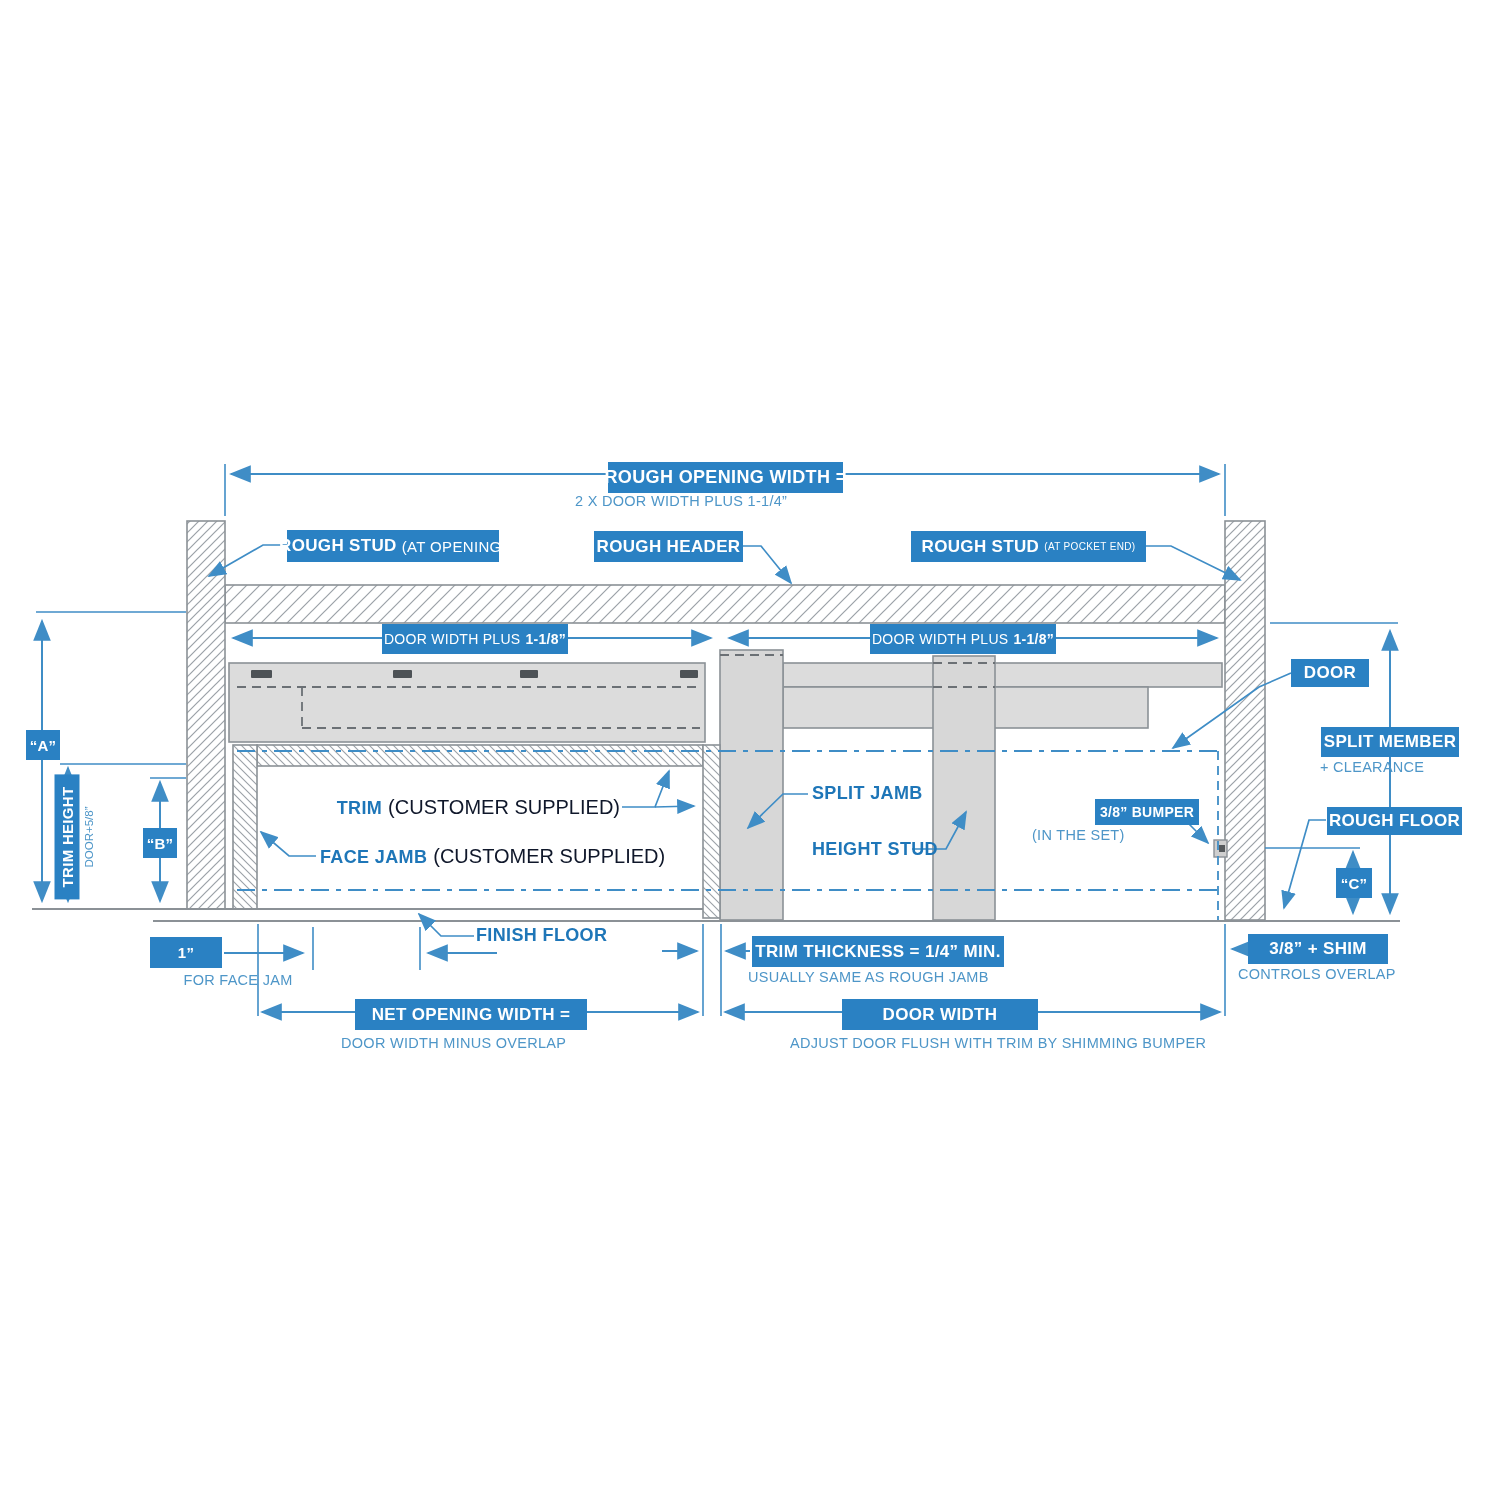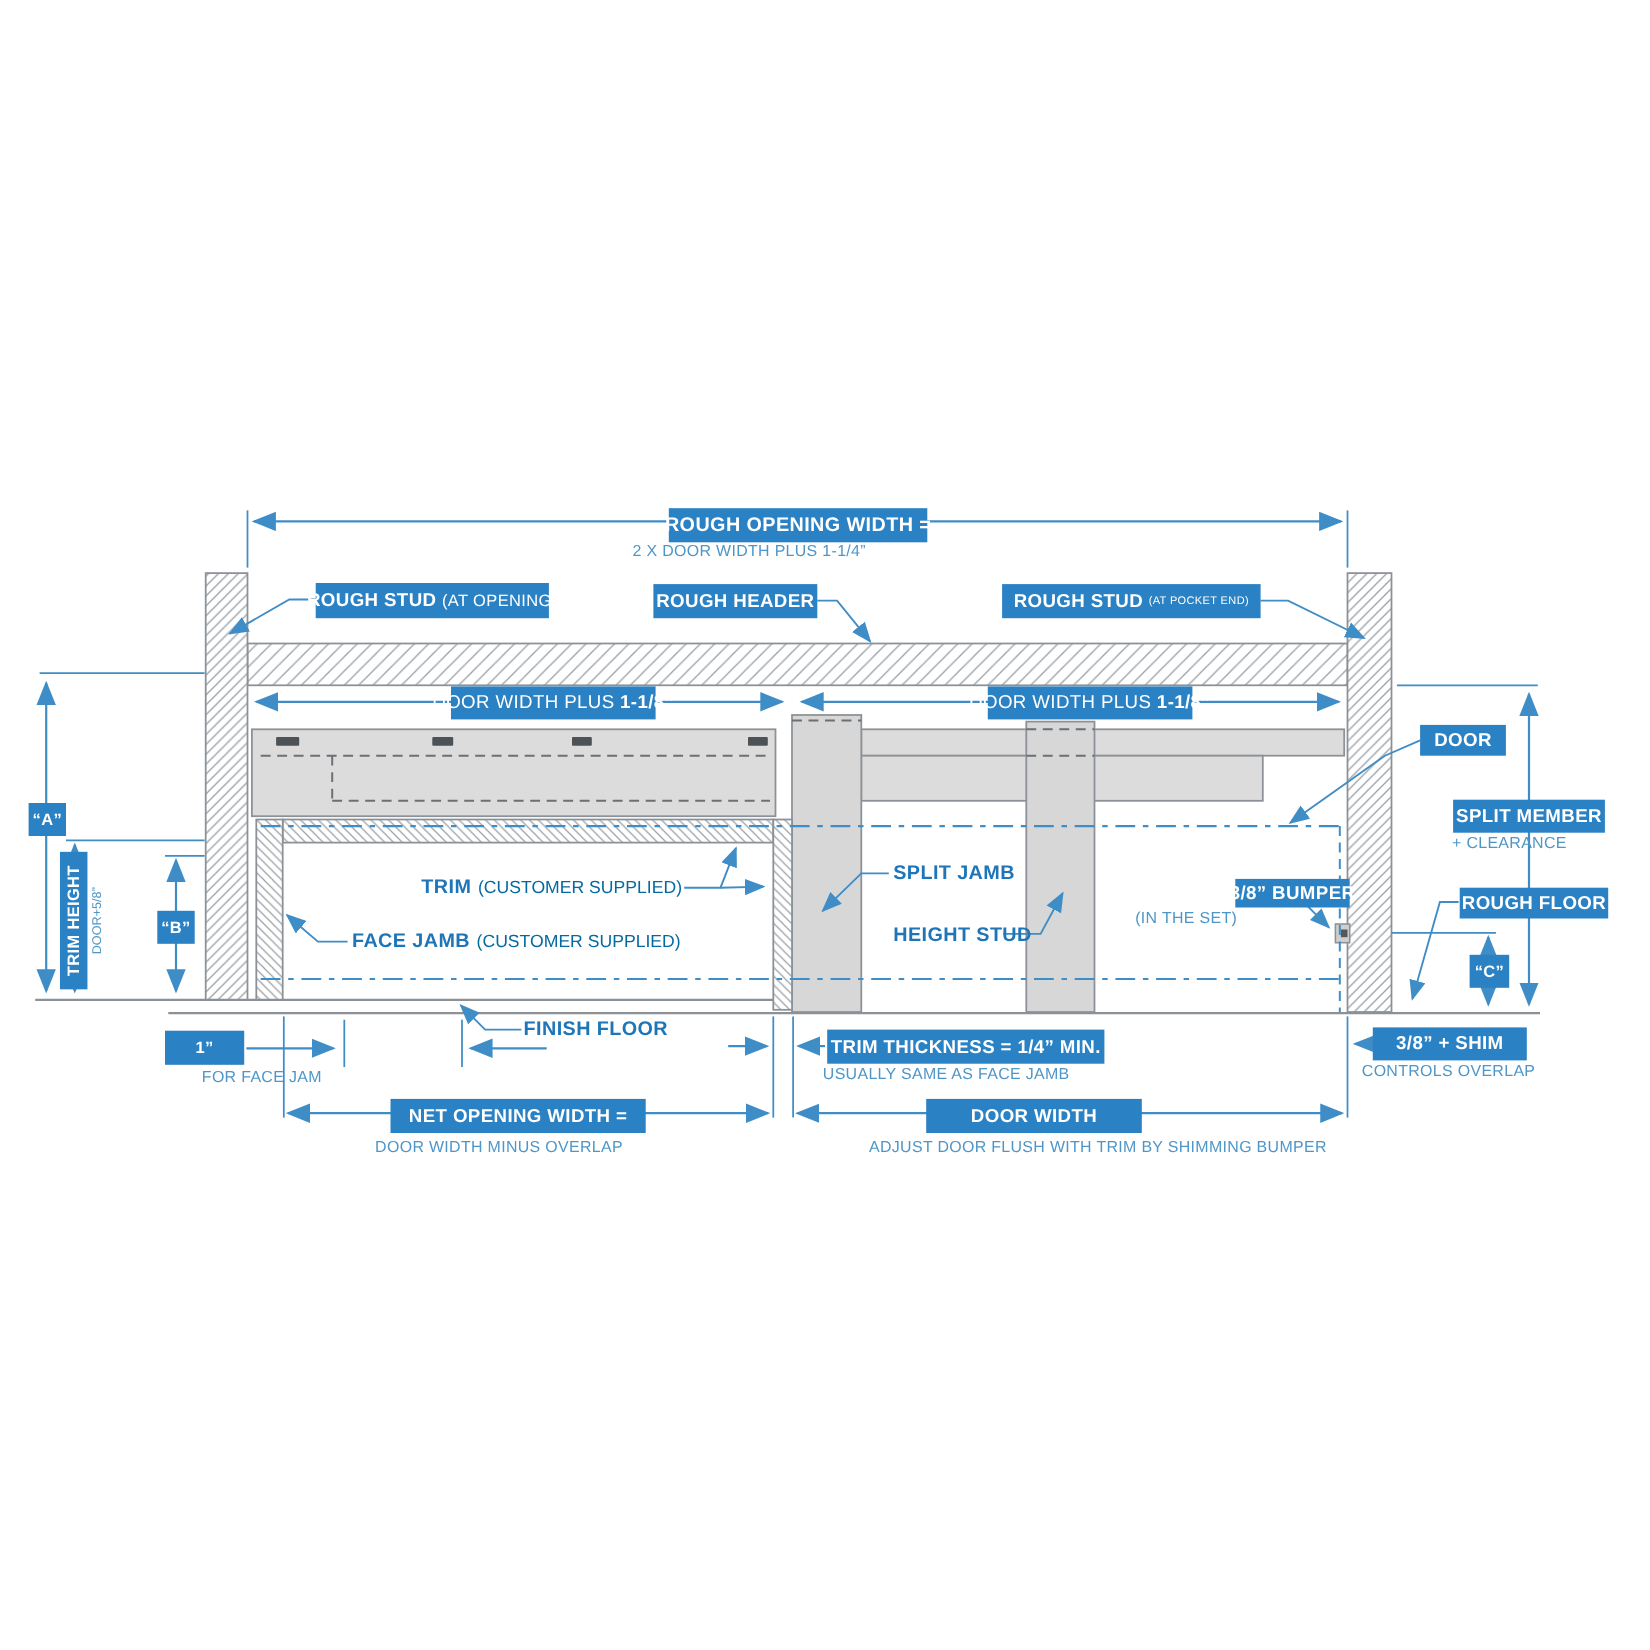--- a/index.html
+++ b/index.html
@@ -3,27 +3,27 @@
 <meta charset="utf-8">
 <style>
   html,body{margin:0;padding:0;background:#ffffff;}
   .canvas{position:relative;width:1500px;height:1500px;background:#ffffff;overflow:hidden;
           font-family:"Liberation Sans", sans-serif;}
   svg.draw{position:absolute;left:0;top:0;}
   .bx{position:absolute;display:inline-flex;align-items:center;justify-content:center;
       column-gap:5px;background:#2a81c3;color:#ffffff;font-weight:700;white-space:nowrap;
       letter-spacing:.02em;}
   .bx .lt{font-weight:400;color:#ffffff;}
-  .f17{font-size:17px;} .f18{font-size:18px;} .f15{font-size:15px;} .f16{font-size:17px;margin-left:28px;}
+  .f17{font-size:17px;} .f18{font-size:18px;} .f15{font-size:15px;} .f16{font-size:14px;}
   .sb{position:absolute;color:#4e96c8;font-size:14.5px;font-weight:500;
       white-space:nowrap;letter-spacing:.02em;}
   .sbl{text-align:left;}
   .lbl{position:absolute;display:inline-flex;align-items:baseline;column-gap:6px;white-space:nowrap;}
   .lbl b{color:#1e76b8;font-size:18px;font-weight:700;letter-spacing:.02em;}
-  .lbl span{color:#0369a1;font-size:16px;font-weight:400;}
+  .lbl span{color:#0f172a;font-size:20px;font-weight:400;}
   .rot{transform:translate(-50%,-50%) rotate(-90deg);white-space:nowrap;}
   .rotsub{position:absolute;color:#4e96c8;font-size:11.5px;font-weight:500;white-space:nowrap;
           transform:translate(-50%,-50%) rotate(-90deg);}
 </style>
 </head>
 <body>
 
 <div class="canvas">
 
 <svg class="draw" width="1500" height="1500" viewBox="0 0 1500 1500">
@@ -212,21 +212,21 @@
 <div class="rotsub" style="left:89px;top:837px">DOOR+5/8”</div>
 
 <div class="bx f15" style="left:150px;top:937px;width:72px;height:31px">
   <span>1”</span>
     </div>
 <div class="sb sbl" style="left:148px;top:972px;width:180px;text-align:center">FOR FACE JAM</div>
 
 <div class="bx f17" style="left:752px;top:936px;width:252px;height:31px">
   <span>TRIM THICKNESS = 1/4” MIN.</span>
     </div>
-<div class="sb" style="left:748px;top:969px;width:260px">USUALLY SAME AS FACE JAMB</div>
+<div class="sb" style="left:748px;top:969px;width:260px">USUALLY SAME AS ROUGH JAMB</div>
 
 <div class="bx f17" style="left:1248px;top:934px;width:140px;height:30px">
   <span>3/8” + SHIM</span>
     </div>
 <div class="sb" style="left:1238px;top:966px;width:160px">CONTROLS OVERLAP</div>
 
 <div class="bx f17" style="left:355px;top:999px;width:232px;height:31px">
   <span>NET OPENING WIDTH =</span>
     </div>
 <div class="sb" style="left:341px;top:1035px;width:260px">DOOR WIDTH MINUS OVERLAP</div>

